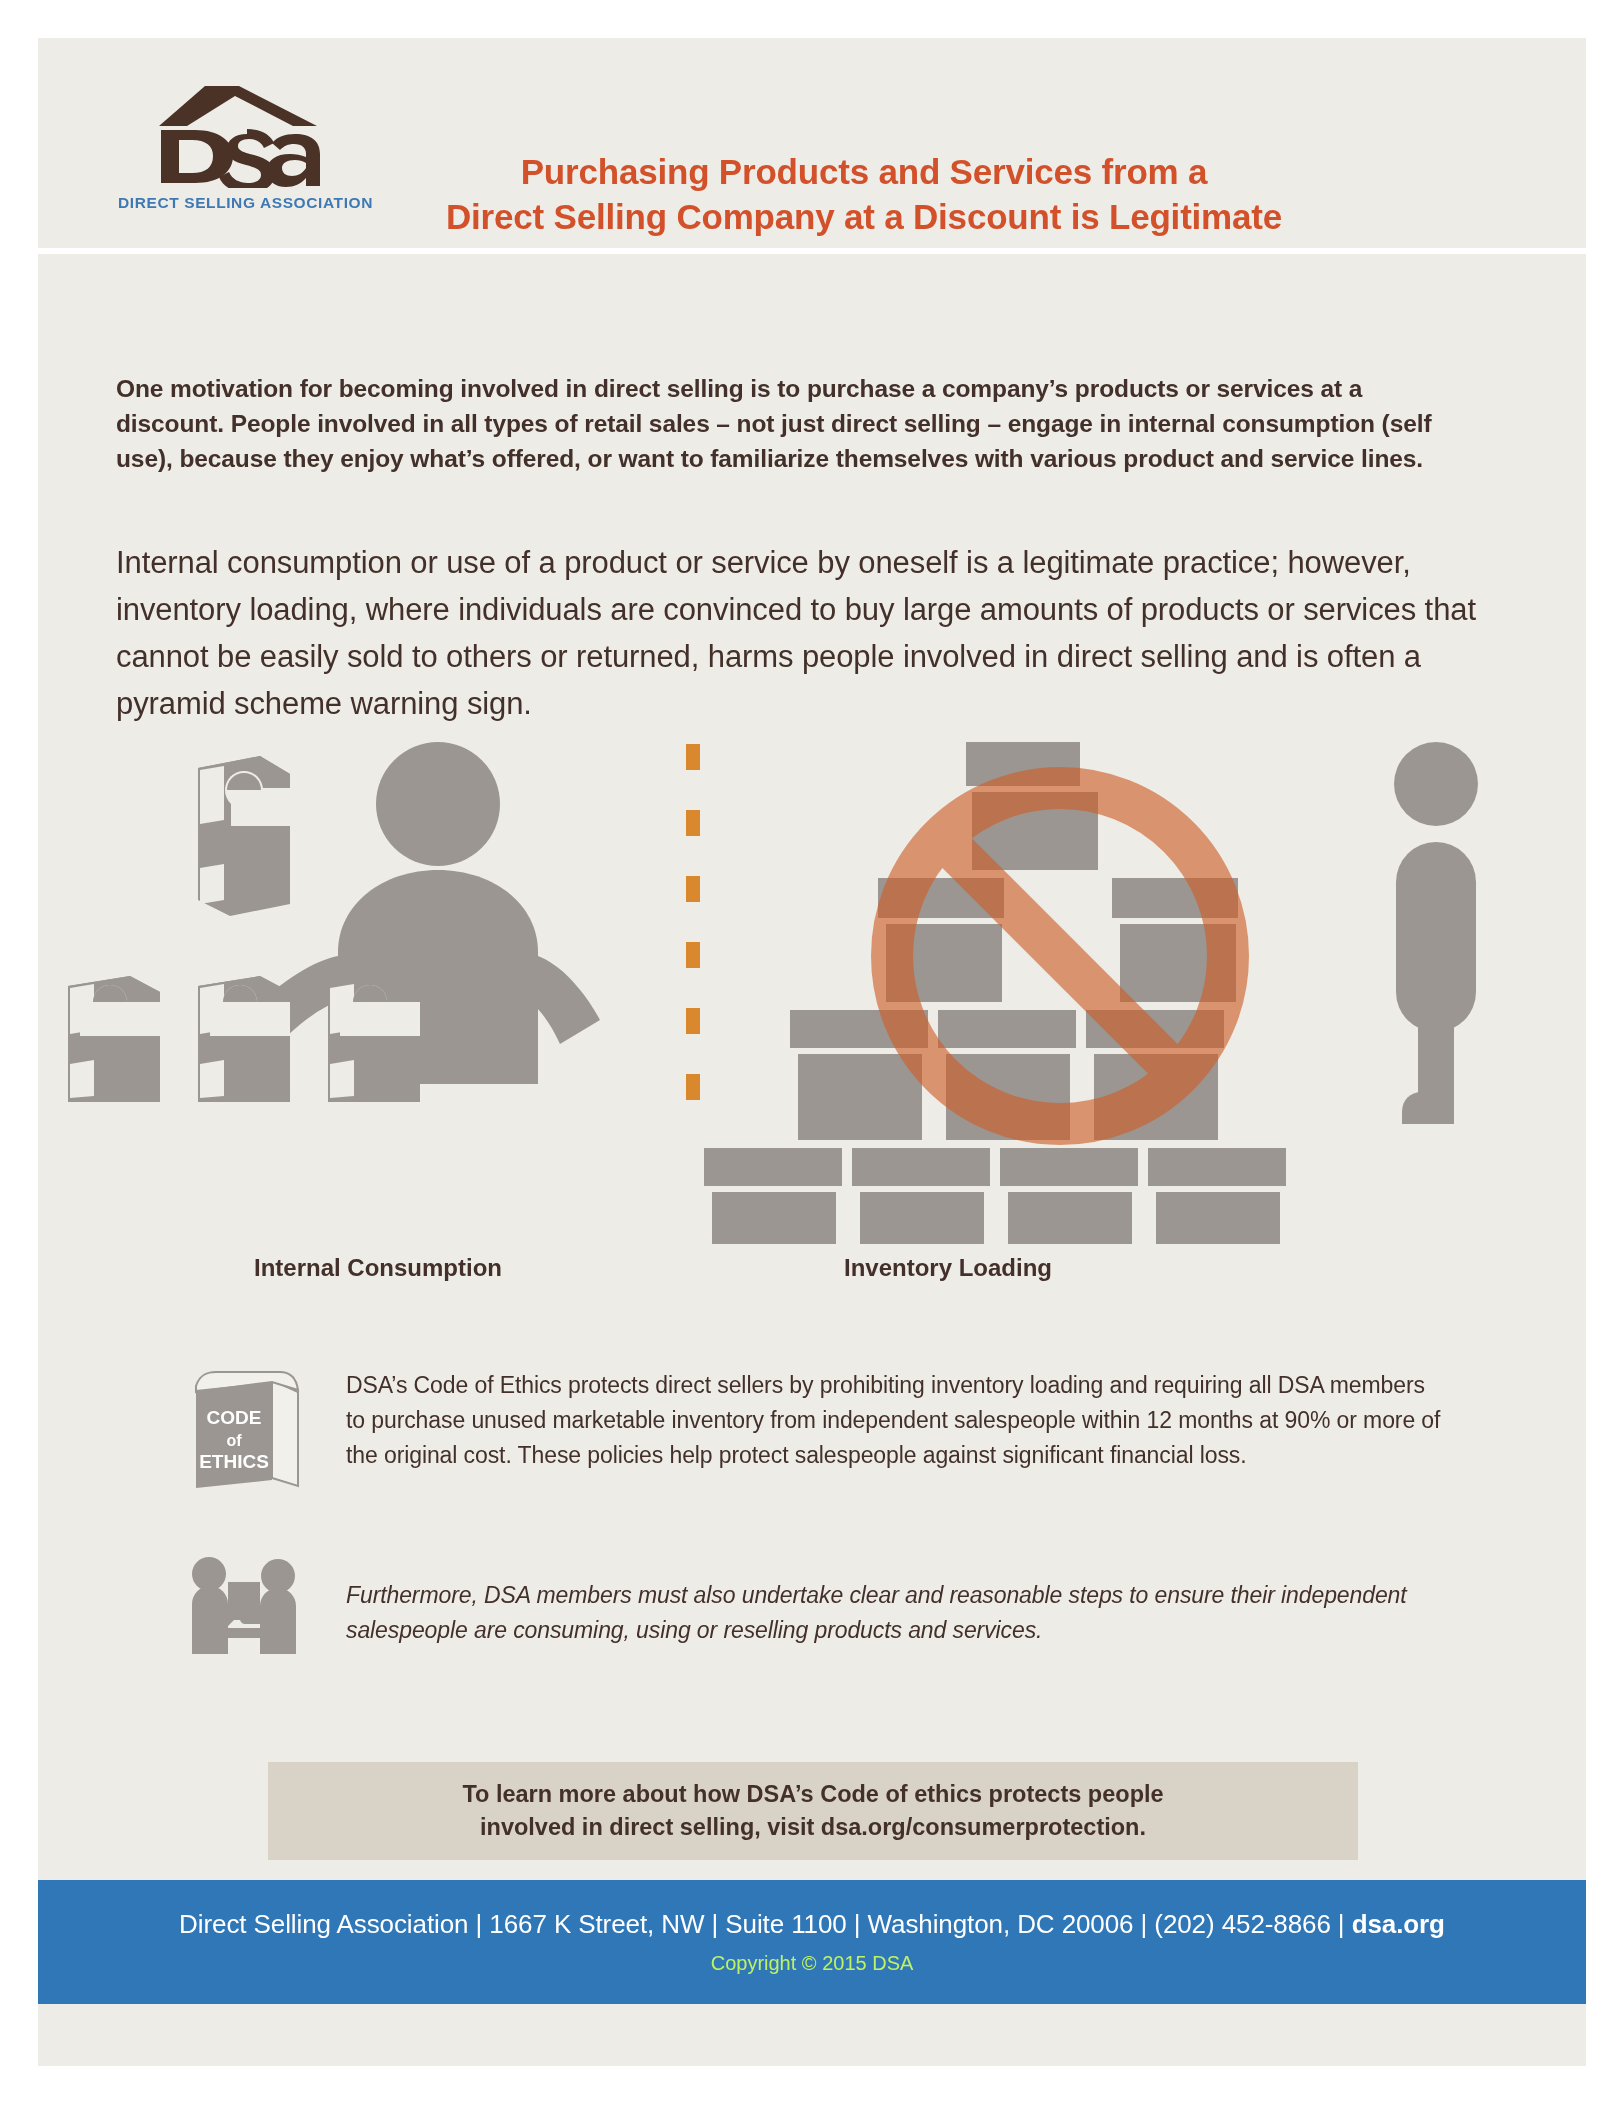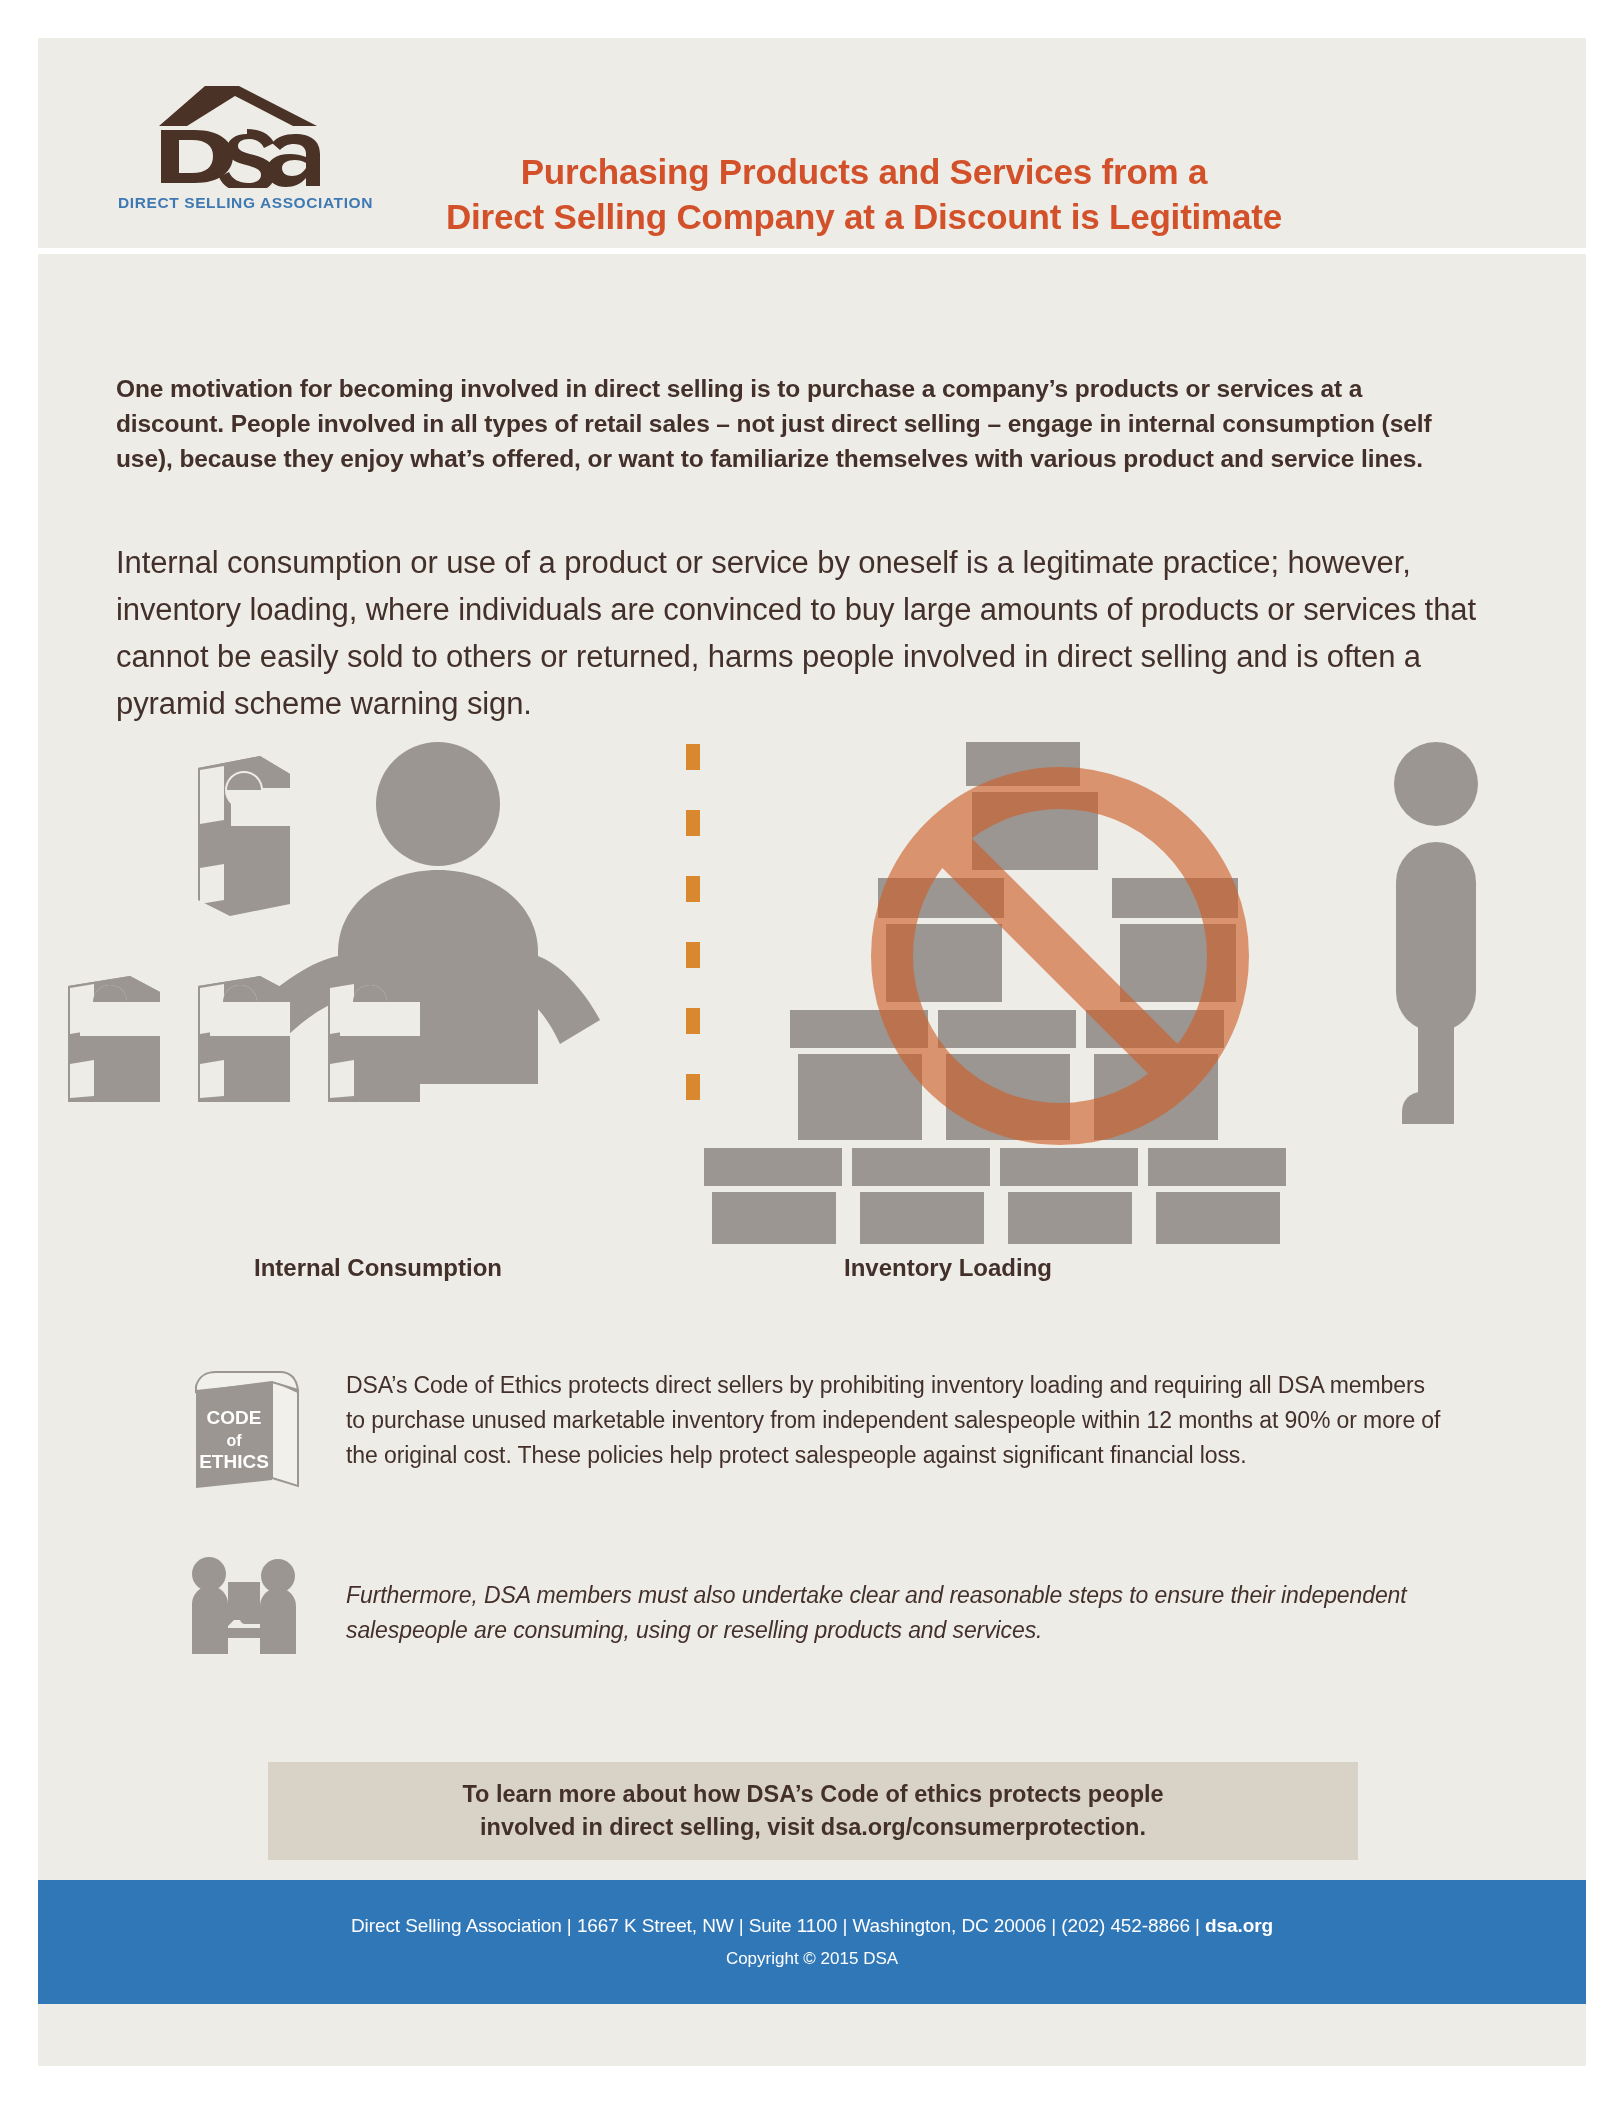--- a/index.html
+++ b/index.html
@@ -170,28 +170,28 @@
     width: 1548px;
     height: 124px;
     background: #3077b8;
     display: flex;
     flex-direction: column;
     align-items: center;
     justify-content: center;
   }
   .footer-line1 {
     color: #ffffff;
-    font-size: 19px;
+    font-size: 26px;
     letter-spacing: -0.1px;
     white-space: nowrap;
   }
   .footer-line1 b { font-weight: bold; }
   .footer-line2 {
-    color: #ffffff;
-    font-size: 17px;
+    color: #bef264;
+    font-size: 20px;
     margin-top: 12px;
     white-space: nowrap;
   }
 </style>
 </head>
 <body>
 
 <div class="page">
   <div class="sheet">
 

